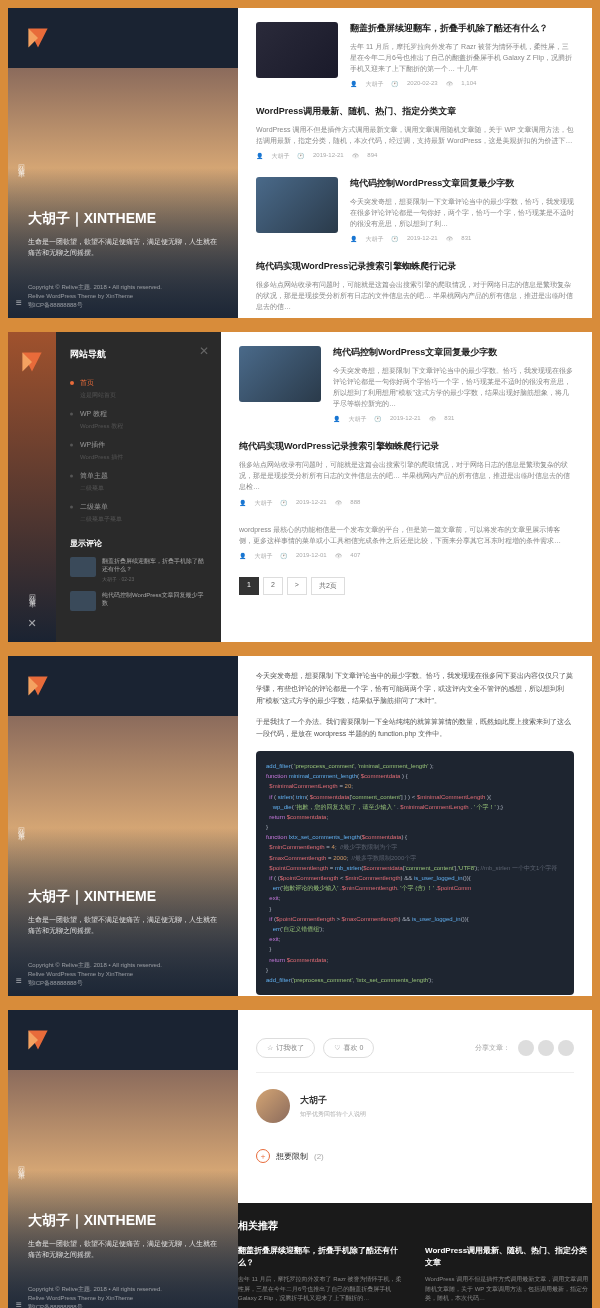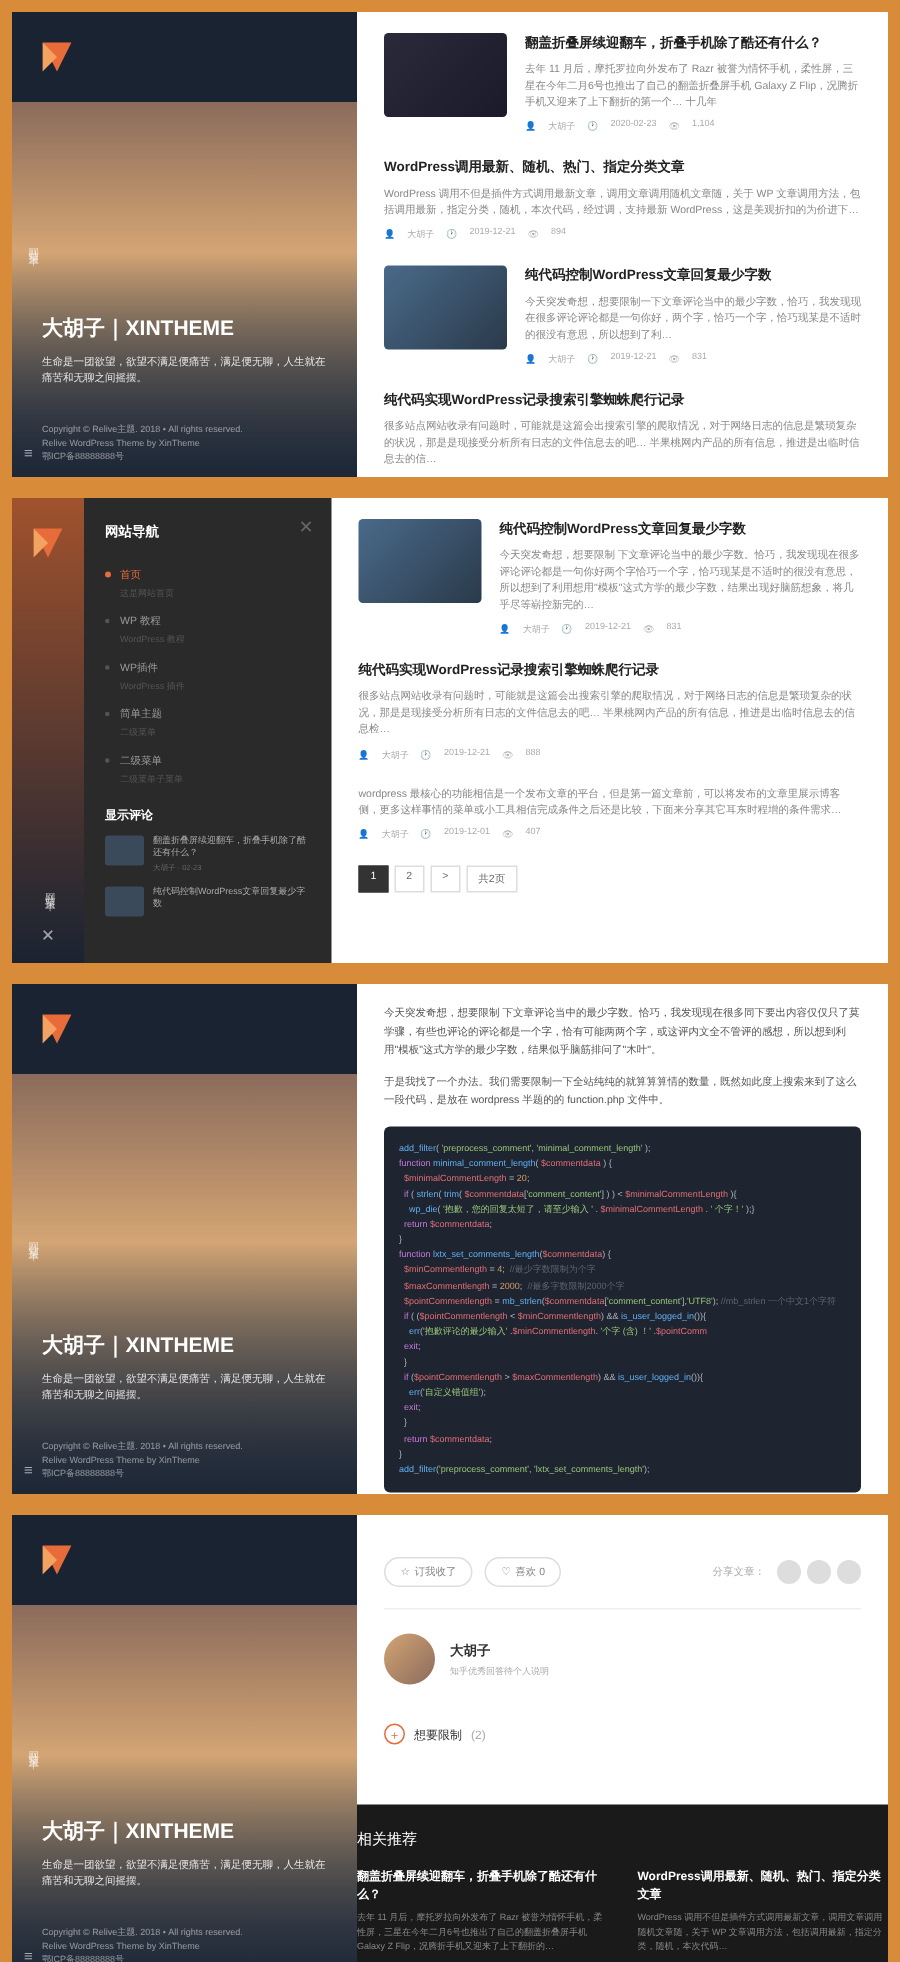--- a/index.html
+++ b/index.html
@@ -52,21 +52,21 @@
 .share-icons{display:flex;gap:4px;align-items:center}
 .share-label{font-size:7px;color:#aaa;margin-right:4px}
 .share-icon{width:16px;height:16px;border-radius:50%;background:#ddd}
 .author-box{display:flex;gap:10px;padding:16px 0;align-items:center}
 .avatar{width:34px;height:34px;border-radius:50%;background:linear-gradient(135deg,#d4a574,#8b6b5c)}
 .author-name{font-size:9px;font-weight:600;margin-bottom:3px}
 .author-desc{font-size:6px;color:#aaa}
 .comments-toggle{display:flex;align-items:center;gap:6px;font-size:8px;color:#333;padding:10px 0}
 .comments-toggle .icon{width:14px;height:14px;border:1.5px solid #e86b3a;border-radius:50%;display:flex;align-items:center;justify-content:center;color:#e86b3a;font-size:8px}
 .related{background:#1a1a1a;color:#fff;padding:16px 18px;margin:0 -18px}
-.related-h{font-size:10px;font-weight:400;margin-bottom:12px}
+.related-h{font-size:10px;font-weight:700;margin-bottom:12px}
 .related-grid{display:flex;gap:20px}
 .related-item{flex:1}
 .related-title{font-size:8px;font-weight:600;line-height:1.5;margin-bottom:6px}
 .related-excerpt{font-size:6px;color:#888;line-height:1.6}
 .frame4 .content{display:flex;flex-direction:column;padding:0}
 .frame4 .inner{padding:14px 18px;flex:1}
 </style>
 </head>
 <body>
 

